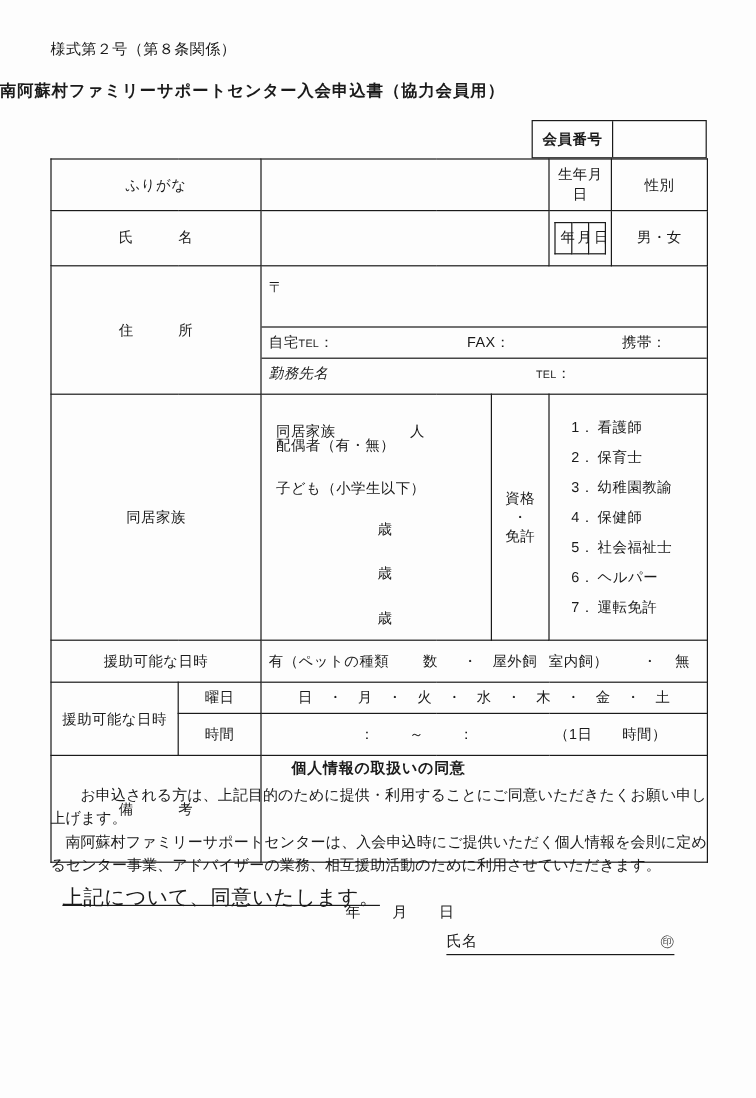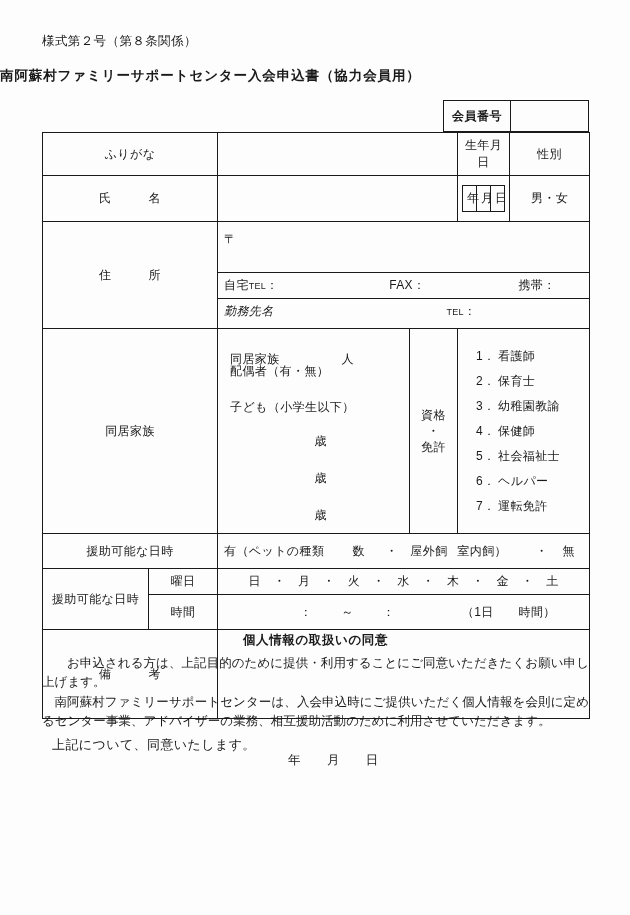--- a/index.html
+++ b/index.html
@@ -236,22 +236,23 @@
     margin: 0;
     letter-spacing: .05px;
   }
   .consent-p.indent1 { text-indent: 1em; }
   .consent-p.indent2 { text-indent: 2em; }
 
   .agree-line {
     position: absolute;
     left: 52px;
     top: 736px;
-    font-size: 13px;
+    font-size: 17px;
     letter-spacing: .4px;
+    text-decoration: underline;
   }
   .date-line {
     position: absolute;
     left: 288px;
     top: 752px;
     font-size: 12.5px;
     letter-spacing: .4px;
   }
   .date-line .gap { display: inline-block; width: 26px; }
 
@@ -428,14 +429,19 @@
     <p class="consent-p indent2">お申込される方は、上記目的のために提供・利用することにご同意いただきたくお願い申し上げます。</p>
     <p class="consent-p indent1">南阿蘇村ファミリーサポートセンターは、入会申込時にご提供いただく個人情報を会則に定めるセンター事業、アドバイザーの業務、相互援助活動のために利用させていただきます。</p>
   </div>
 
   <div class="agree-line">上記について、同意いたします。</div>
 
   <div class="date-line">
     <span>年</span><span class="gap"></span><span>月</span><span class="gap"></span><span>日</span>
   </div>
 
+  <div class="sign-line">
+    <span class="sl-label">氏名</span>
+    <span class="sl-blank"></span>
+    <span class="sl-seal">㊞</span>
+  </div>
 
 </div>
 
 </body></html>

